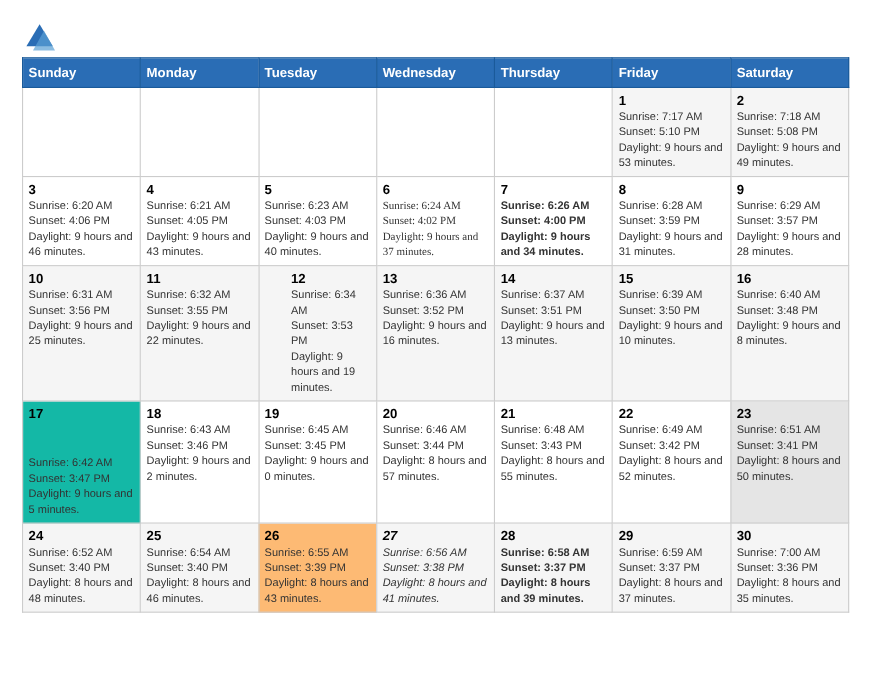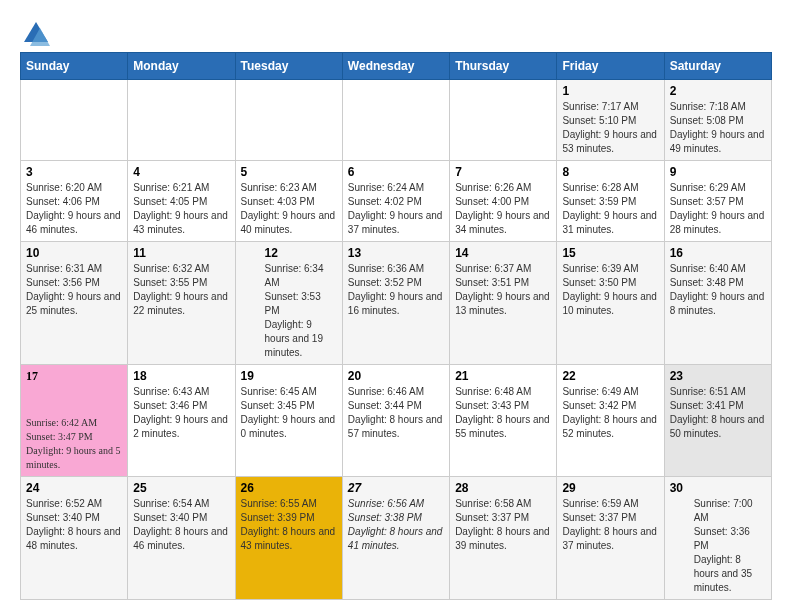--- a/index.html
+++ b/index.html
@@ -159,27 +159,27 @@
 Daylight: 9 hours and 43 minutes.</div>
         </td>
         <td style="background: rgb(255, 255, 255);">
           <span class="day-number">5</span>
           <div class="day-info" style="white-space: pre-line;">Sunrise: 6:23 AM
 Sunset: 4:03 PM
 Daylight: 9 hours and 40 minutes.</div>
         </td>
         <td style="background: rgb(255, 255, 255);">
           <span class="day-number">6</span>
-          <div class="day-info" style="white-space: pre-line;">Sunrise: 6:24 AM
+          <div class="day-info" style="white-space: pre-line; font-family: Liberation Serif, serif;">Sunrise: 6:24 AM
 Sunset: 4:02 PM
 Daylight: 9 hours and 37 minutes.</div>
         </td>
         <td style="background: rgb(255, 255, 255);">
           <span class="day-number">7</span>
-          <div class="day-info" style="white-space: pre-line;">Sunrise: 6:26 AM
+          <div class="day-info" style="white-space: pre-line; font-weight: bold;">Sunrise: 6:26 AM
 Sunset: 4:00 PM
 Daylight: 9 hours and 34 minutes.</div>
         </td>
         <td style="background: rgb(255, 255, 255);">
           <span class="day-number">8</span>
           <div class="day-info" style="white-space: pre-line;">Sunrise: 6:28 AM
 Sunset: 3:59 PM
 Daylight: 9 hours and 31 minutes.</div>
         </td>
         <td style="background: rgb(255, 255, 255);">
@@ -227,21 +227,21 @@
 Daylight: 9 hours and 10 minutes.</div>
         </td>
         <td style="background: rgb(245, 245, 245);">
           <span class="day-number">16</span>
           <div class="day-info" style="white-space: pre-line;">Sunrise: 6:40 AM
 Sunset: 3:48 PM
 Daylight: 9 hours and 8 minutes.</div>
         </td>
       </tr>
       <tr>
-        <td style="background: #f9a8d4; font-family: Liberation Serif, serif;">
+        <td style="background: #14b8a6;">
           <span class="day-number">17</span>
           <div class="day-info" style="white-space: pre-line; margin-top: 32px;">Sunrise: 6:42 AM
 Sunset: 3:47 PM
 Daylight: 9 hours and 5 minutes.</div>
         </td>
         <td style="background: rgb(255, 255, 255);">
           <span class="day-number">18</span>
           <div class="day-info" style="white-space: pre-line;">Sunrise: 6:43 AM
 Sunset: 3:46 PM
 Daylight: 9 hours and 2 minutes.</div>
@@ -283,45 +283,45 @@
           <div class="day-info" style="white-space: pre-line;">Sunrise: 6:52 AM
 Sunset: 3:40 PM
 Daylight: 8 hours and 48 minutes.</div>
         </td>
         <td style="background: rgb(245, 245, 245);">
           <span class="day-number">25</span>
           <div class="day-info" style="white-space: pre-line;">Sunrise: 6:54 AM
 Sunset: 3:40 PM
 Daylight: 8 hours and 46 minutes.</div>
         </td>
-        <td style="background: #eab308;">
+        <td style="background: #fdba74;">
           <span class="day-number">26</span>
           <div class="day-info" style="white-space: pre-line;">Sunrise: 6:55 AM
 Sunset: 3:39 PM
 Daylight: 8 hours and 43 minutes.</div>
         </td>
         <td style="background: rgb(245, 245, 245); font-style: italic;">
           <span class="day-number">27</span>
           <div class="day-info" style="white-space: pre-line;">Sunrise: 6:56 AM
 Sunset: 3:38 PM
 Daylight: 8 hours and 41 minutes.</div>
         </td>
         <td style="background: rgb(245, 245, 245);">
           <span class="day-number">28</span>
-          <div class="day-info" style="white-space: pre-line;">Sunrise: 6:58 AM
+          <div class="day-info" style="white-space: pre-line; font-weight: bold;">Sunrise: 6:58 AM
 Sunset: 3:37 PM
 Daylight: 8 hours and 39 minutes.</div>
         </td>
         <td style="background: rgb(245, 245, 245);">
           <span class="day-number">29</span>
           <div class="day-info" style="white-space: pre-line;">Sunrise: 6:59 AM
 Sunset: 3:37 PM
 Daylight: 8 hours and 37 minutes.</div>
         </td>
         <td style="background: rgb(245, 245, 245);">
           <span class="day-number">30</span>
-          <div class="day-info" style="white-space: pre-line; margin-left: 24px;">Sunrise: 7:00 AM
+          <div class="day-info" style="white-space: pre-line;">Sunrise: 7:00 AM
 Sunset: 3:36 PM
 Daylight: 8 hours and 35 minutes.</div>
         </td>
       </tr>
     </tbody>
 </table>
 
 </body></html>

